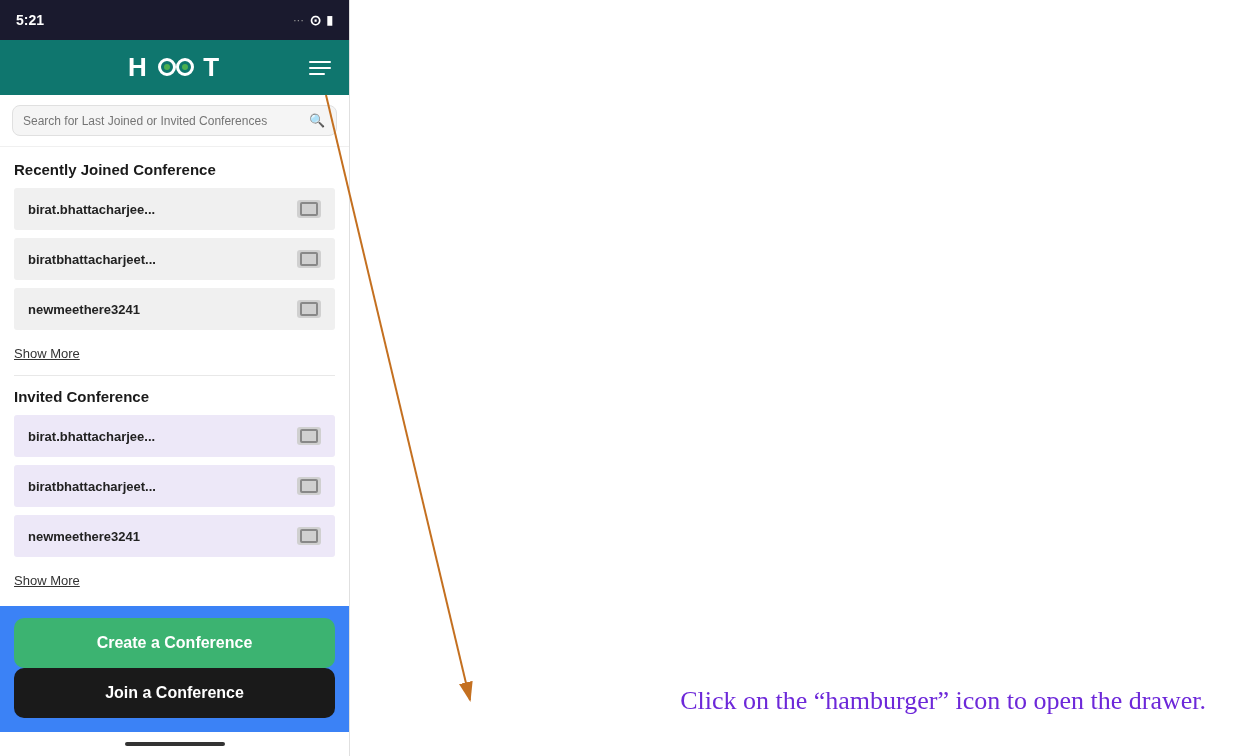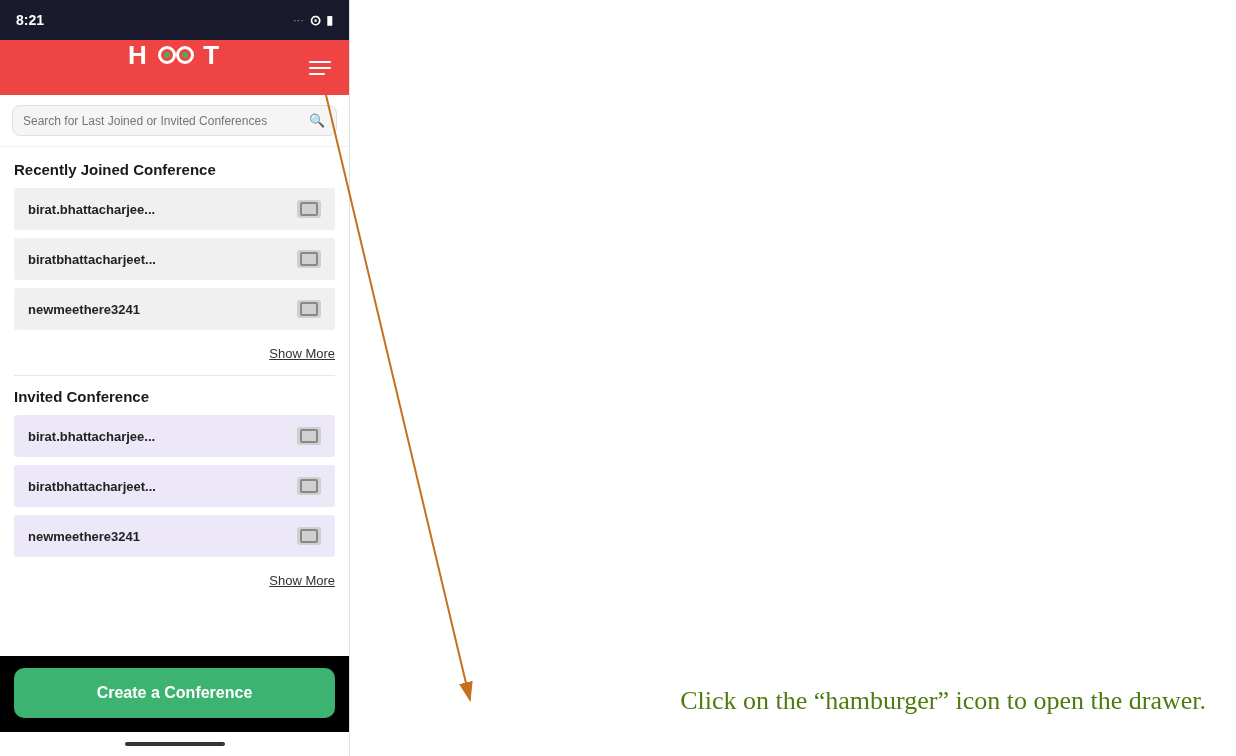--- a/index.html
+++ b/index.html
@@ -56,23 +56,24 @@
     }
     .wifi-icon {
       font-size: 14px;
     }
     .battery-icon {
       font-size: 12px;
     }
 
     
     .nav-bar {
-      background: #ef4444;
+      background: #0f766e;
       height: 55px;
       display: flex;
+      align-items: center;
       justify-content: center;
       position: relative;
       flex-shrink: 0;
     }
     .logo-text {
       font-size: 26px;
       font-weight: 900;
       color: #fff;
       letter-spacing: 2px;
       position: relative;
@@ -199,42 +200,42 @@
       border: 2px solid #888;
       border-radius: 2px;
     }
 
     
     .conference-item.invited {
       background: #ede8f8;
     }
 
     .show-more {
-      text-align: right;
+      text-align: left;
       font-size: 13px;
       color: #333;
       text-decoration: underline;
       padding: 8px 0 12px 0;
       cursor: pointer;
       display: block;
     }
 
     .section-divider {
       height: 1px;
       background: #e8e8e8;
       margin: 2px 0 12px 0;
     }
 
     
     .buttons-area {
       padding: 12px 14px 14px 14px;
       display: flex;
       flex-direction: column;
       flex-shrink: 0;
-      background: #000000;
+      background: #3b82f6;
     }
 
     .btn-create {
       background: #3cb371;
       color: #fff;
       border: none;
       border-radius: 10px;
       padding: 16px;
       font-size: 16px;
       font-weight: 700;
@@ -279,33 +280,33 @@
       height: 756px;
       pointer-events: none;
     }
 
     
     .instruction-text {
       position: absolute;
       right: 30px;
       bottom: 40px;
       font-size: 26px;
-      color: #4d7c0f;
+      color: #6d28d9;
       font-family: Georgia, 'Times New Roman', serif;
       max-width: 780px;
       text-align: left;
     }
   </style>
 </head>
 <body>
 
 <div class="phone-container">
 
   <div class="status-bar">
-    <span class="status-bar-left">8:21</span>
+    <span class="status-bar-left">5:21</span>
     <div class="status-bar-right">
       <span class="signal-dots">···</span>
       <span class="wifi-icon">⊙</span>
       <span class="battery-icon">▮</span>
     </div>
   </div>
 
   <div class="nav-bar">
 
     <div class="logo-text">
@@ -374,20 +375,21 @@
         <div class="conference-item-icon"></div>
       </div>
 
       <span class="show-more">Show More</span>
     </div>
 
   </div>
 
   <div class="buttons-area">
     <button class="btn-create">Create a Conference</button>
+    <button class="btn-join">Join a Conference</button>
   </div>
 
   <div class="home-indicator">
     <div class="home-bar"></div>
   </div>
 
 </div>
 
 <svg class="arrow-svg" xmlns="http://www.w3.org/2000/svg">
   <defs>

